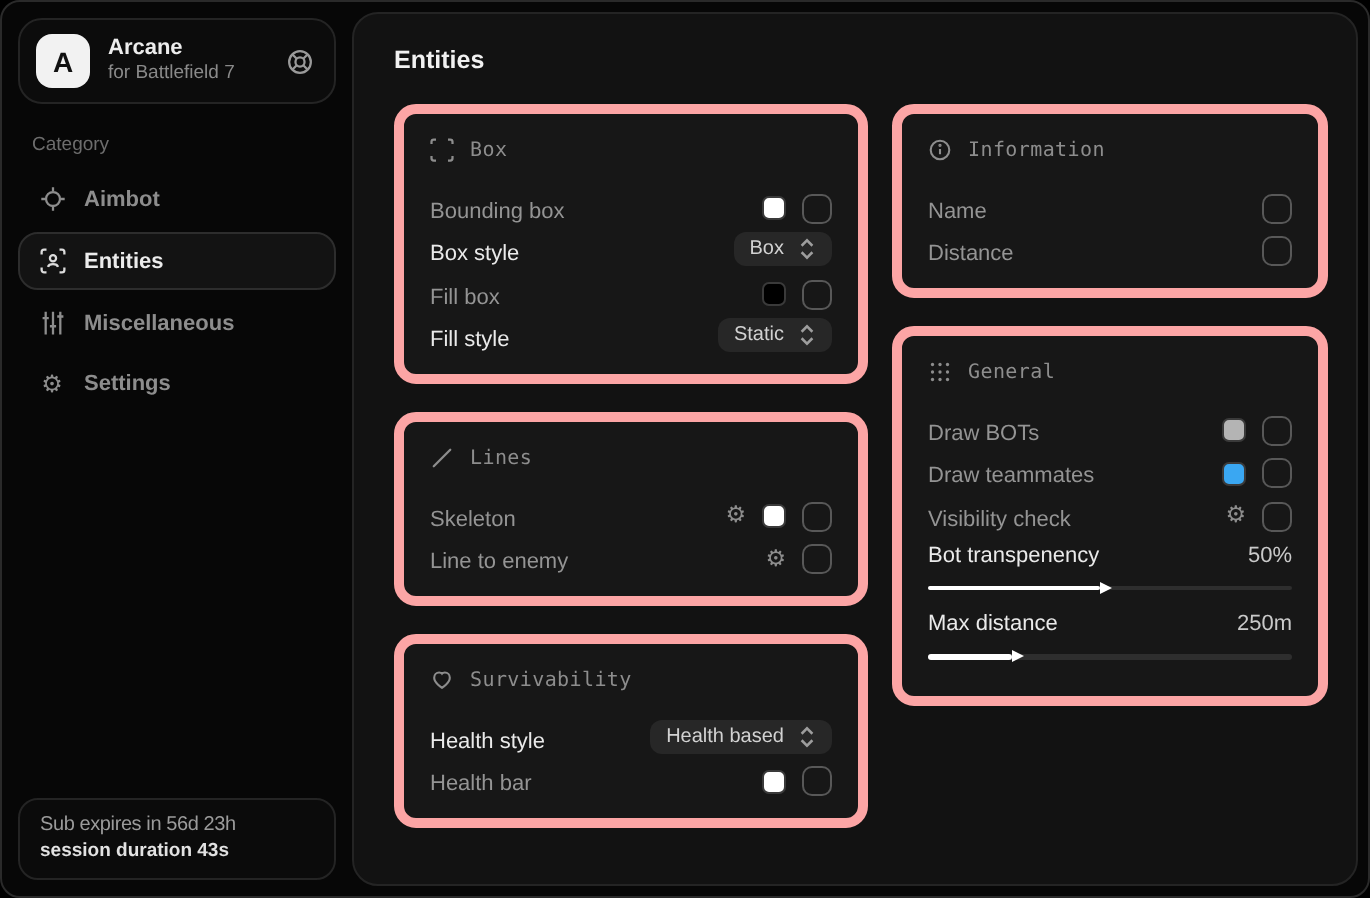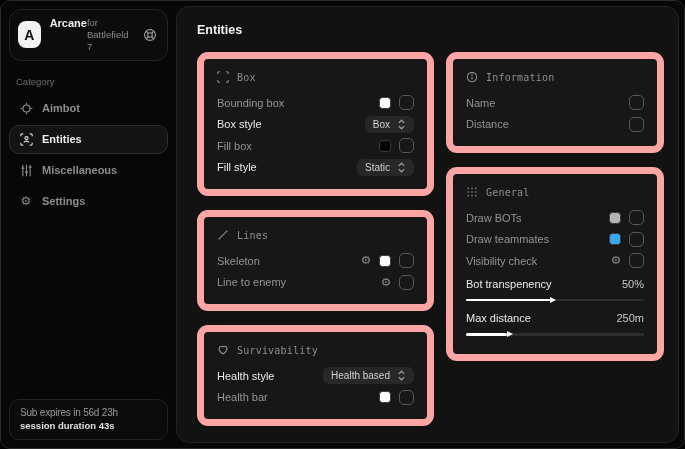--- a/index.html
+++ b/index.html
@@ -13,21 +13,21 @@
   
   .sidebar{ width:175px; flex:0 0 175px; display:flex; flex-direction:column; padding:8px 8px 8px; }
   .brand-card{
     display:flex; align-items:center; gap:9px; border:1px solid #242424; border-radius:12px;
     padding:7px 10px 7px 8px; background:#0c0c0c;
   }
   .avatar{
     width:27px; height:27px; border-radius:8px; background:#f2f2f2; color:#111;
     font-weight:bold; font-size:14px; display:flex; align-items:center; justify-content:center;
   }
-  .brand-text{ display:flex; flex-direction:row; line-height:1.25; }
+  .brand-text{ display:flex; flex-direction:column; line-height:1.25; }
   .brand-name{ font-size:11px; font-weight:bold; color:#ededed; }
   .brand-sub{ font-size:9.5px; color:#8a8a8a; }
   .brand-support{ margin-left:auto; color:#9a9a9a; display:flex; }
   .category-label{ margin:15px 7px 7px; font-size:9.5px; color:#6d6d6d; }
   .nav{ display:flex; flex-direction:column; gap:2px; }
   .nav-item{
     display:flex; align-items:center; gap:9px; padding:7px 9px; border:1px solid transparent;
     border-radius:10px; font-size:11px; color:#8d8d8d; cursor:default;font-weight:bold;
   }
   .nav-item .ni-icon{ display:flex; width:14px; justify-content:center; color:#8d8d8d; }
@@ -43,27 +43,27 @@
   
   .main{
     flex:1; margin:5px 5px 5px 0; background:#121212; border:1px solid #242424;
     border-radius:13px; padding:16px 14px 14px 20px; overflow:hidden;
   }
   .page-title{ font-size:12.5px; font-weight:bold; color:#f1f1f1; margin-bottom:15px; }
   .columns{ display:flex; gap:12px; align-items:flex-start; }
   .col{ display:flex; flex-direction:column; gap:14px; }
   .col-left{ width:237px; }
   .col-right{ flex:1; }
-  .panel{ background:#171717; border:7px solid #fca5a5; border-radius:11px; padding:12px 13px 11px; width:100%; }
+  .panel{ background:#171717; border:5px solid #fca5a5; border-radius:11px; padding:12px 13px 11px; width:100%; }
   .panel-header{
     display:flex; align-items:center; gap:8px; color:#8d8d8d;
     font-family:"DejaVu Sans Mono", monospace; font-size:10px; letter-spacing:0.2px; margin-bottom:9px;
   }
   .panel-header .ph-icon{ display:flex; }
-  .row{ display:flex; align-items:center; justify-content:space-between; min-height:21.5px; }
+  .row{ display:flex; align-items:flex-end; justify-content:space-between; min-height:21.5px; }
   .row-label{ font-size:11px; color:#949494; }
   .row-label.bright{ color:#eaeaea; font-weight:500; }
   .controls{ display:flex; align-items:center; gap:8px; }
   .swatch{ width:12px; height:12px; border-radius:3.5px; border:1px solid #3a3a3a; }
   .checkbox{ width:15px; height:15px; border-radius:5px; border:1.4px solid #585858; background:transparent; }
   .gear-small{ color:#8d8d8d; font-family:"DejaVu Sans", sans-serif; font-size:11.5px; line-height:1; }
   .dropdown{
     display:flex; align-items:center; gap:7px; background:#272727; border-radius:6px;
     padding:3px 8px; font-size:10px; color:#d2d2d2;
   }

